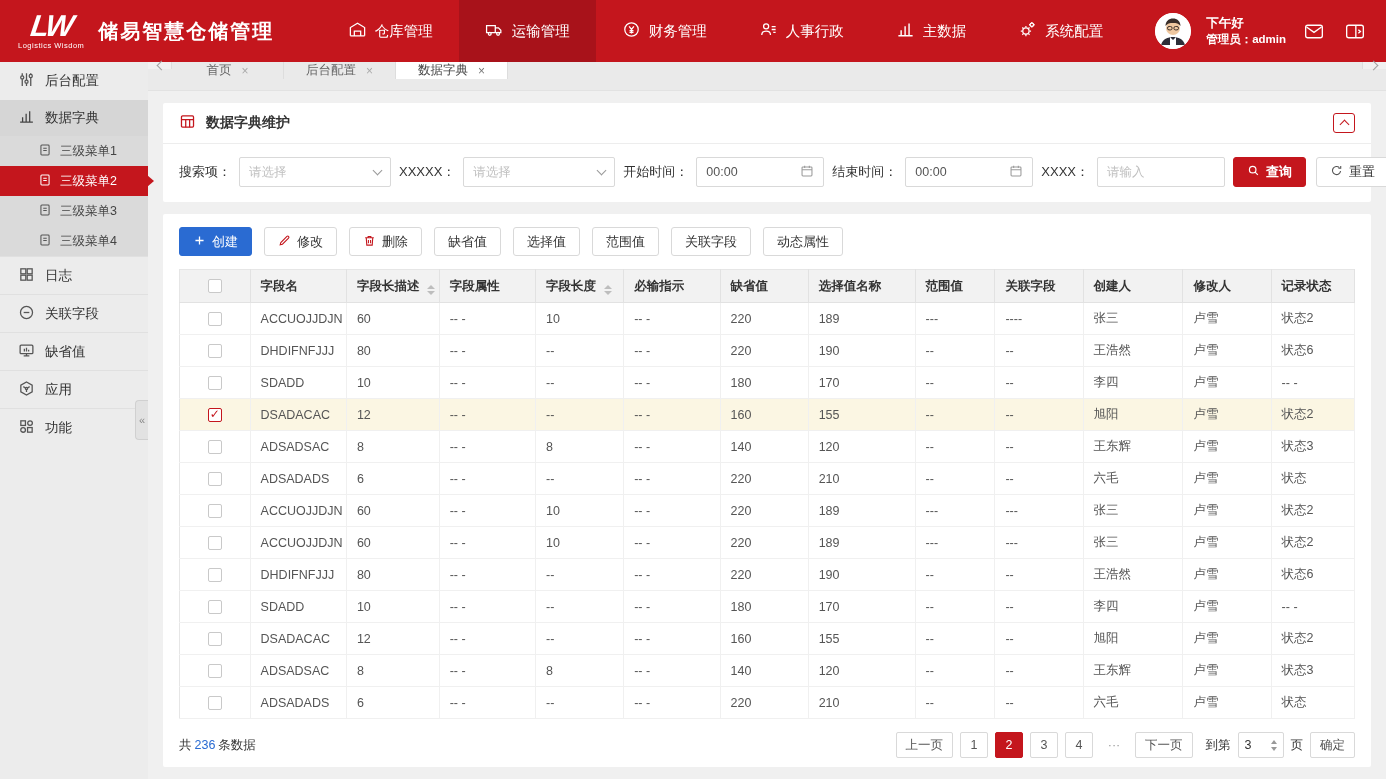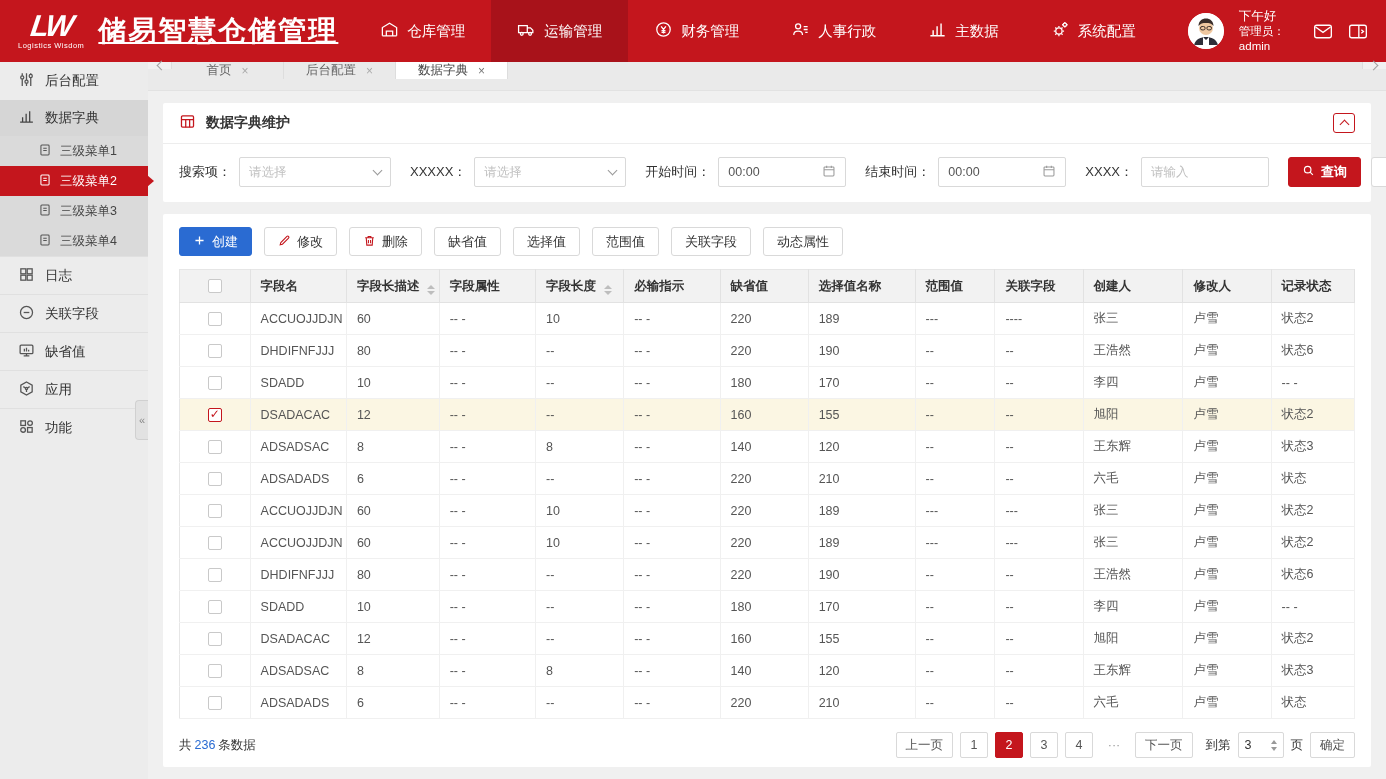--- a/index.html
+++ b/index.html
@@ -6,26 +6,26 @@
   html,body { width:1386px; height:779px; overflow:hidden; }
   body { font-family:"Liberation Sans","DejaVu Sans",sans-serif; background:#f0f0f0; color:#333; }
   .app { width:1386px; height:779px; display:flex; flex-direction:column; overflow:hidden; }
 
   
   .topbar { height:62px; background:#c4161d; display:flex; align-items:stretch; color:#fff; flex-shrink:0; }
   .brand { display:flex; align-items:center; padding:0 16px 0 18px; }
   .logo { display:flex; flex-direction:column; align-items:center; margin-right:14px; }
   .logo-mark { font-size:30px; font-weight:bold; font-style:italic; letter-spacing:-2px; line-height:28px; transform:skewX(-8deg); }
   .logo-sub { font-size:7.5px; letter-spacing:.5px; margin-top:1px; white-space:nowrap; }
-  .app-title { font-size:28px; font-weight:bold; letter-spacing:2px; white-space:nowrap;text-decoration:underline; }
+  .app-title { font-size:20px; font-weight:bold; letter-spacing:2px; white-space:nowrap; }
   .top-nav { display:flex; margin-left:auto; }
   .nav-item { display:flex; align-items:center; gap:8px; padding:0 26px; font-size:14.5px; cursor:pointer; white-space:nowrap; }
   .nav-item.active { background:#a8121a; }
   .nav-item svg { width:19px; height:19px; }
-  .user-area { display:flex; align-items:center; gap:15px; padding:0 18px 0 26px; }
+  .user-area { display:flex; align-items:center; gap:15px; padding:0 18px 0 26px;font-weight:bold; }
   .avatar { width:36px; height:36px; border-radius:50%; background:#fff; overflow:hidden; flex-shrink:0; }
   .greet { display:flex; flex-direction:column; line-height:1.3; }
   .greet .g1 { font-size:12.5px; }
   .greet .g2 { font-size:11.5px; }
   .top-icon { width:26px; height:22px; display:flex; align-items:center; justify-content:center; cursor:pointer; }
   .top-icon svg { width:20px; height:17px; }
 
   
   .body { flex:1; display:flex; min-height:0; }
 
@@ -58,21 +58,21 @@
 
   .content { flex:1; padding:12px 15px; overflow:hidden; background:#f0f0f0; display:flex; flex-direction:column; }
   .card { background:#fff; border-radius:2px; }
 
   
   .card-head { height:41px; display:flex; align-items:center; padding:0 16px; border-bottom:1px solid #ededed; }
   .card-head svg { width:17px; height:17px; margin-right:10px; }
   .card-title { font-size:14px; font-weight:bold; color:#333; }
   .panel-collapse { margin-left:auto; width:22px; height:20px; border:1px solid #c4161d; border-radius:3px; display:flex; align-items:center; justify-content:center; cursor:pointer; }
   .chev-up { width:7px; height:7px; border-left:1.5px solid #c4161d; border-top:1.5px solid #c4161d; transform:rotate(45deg); margin-top:3px; }
-  .filter-row { display:flex; align-items:center; padding:13px 16px 15px; gap:19px; justify-content:space-between; }
+  .filter-row { display:flex; align-items:center; padding:13px 16px 15px; gap:8px; justify-content:space-between; }
   .fgroup { display:flex; align-items:center; gap:8px; white-space:nowrap; }
   .flabel { font-size:13px; color:#333; }
   .fselect, .finput { height:30px; border:1px solid #d9d9d9; border-radius:2px; background:#fff; display:flex; align-items:center; padding:0 9px; font-size:12.5px; position:relative; }
   .fselect { width:152px; color:#bfbfbf; justify-content:space-between; cursor:pointer; }
   .chev-dn { width:7px; height:7px; border-right:1.3px solid #999; border-bottom:1.3px solid #999; transform:rotate(45deg); margin-top:-3px; }
   .finput { width:128px; justify-content:space-between; color:#555; }
   .finput input { border:none; outline:none; width:80px; font-size:12.5px; color:#555; font-family:inherit; background:transparent; }
   .finput input::placeholder { color:#bfbfbf; }
   .finput.text-only input { width:100%; }
   .finput svg { width:14px; height:14px; flex-shrink:0; }

